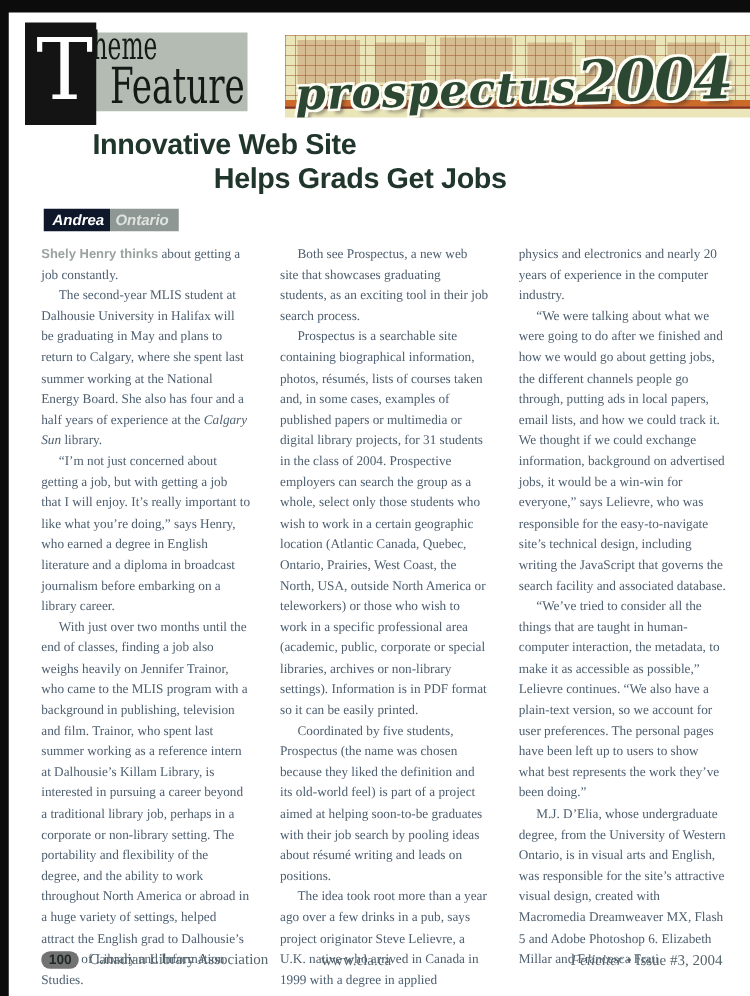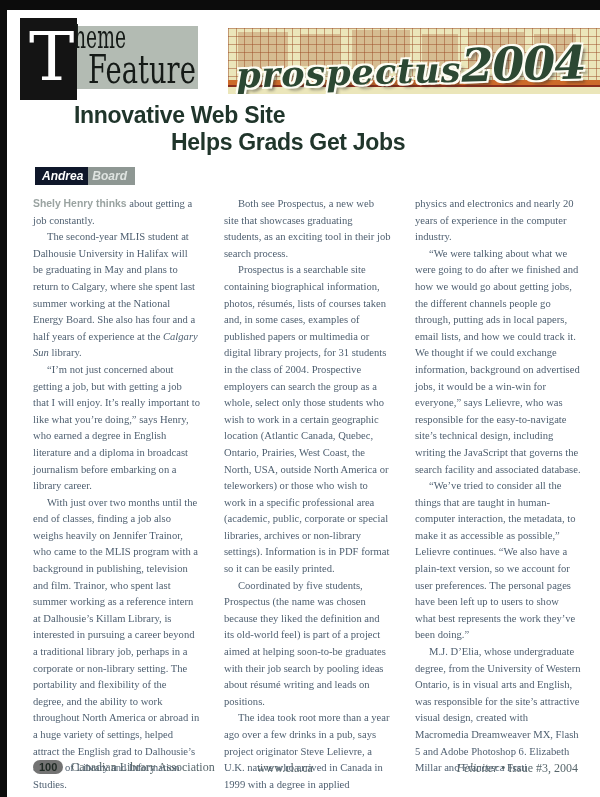--- a/index.html
+++ b/index.html
@@ -95,21 +95,21 @@
   <div class="banner-rule-orange"></div>
   <div class="banner-rule-red"></div>
   <div class="banner-script"><span>prospectus</span><span class="year">2004</span></div>
 </div>
 
 <div class="title">
   <div class="line1">Innovative Web Site</div>
   <div class="line2">Helps Grads Get Jobs</div>
 </div>
 
-<div class="byline"><span class="first">Andrea</span><span class="last">Board</span></div>
+<div class="byline"><span class="first">Andrea</span><span class="last">Ontario</span></div>
 
 <div class="article">
     <div class="col">
       <p class="para"><span class="seg-lead">Shely Henry thinks</span><span class="seg-normal"> about getting a job constantly.</span></p>
       <p class="para indent"><span class="seg-normal">The second-year MLIS student at Dalhousie University in Halifax will be graduating in May and plans to return to Calgary, where she spent last summer working at the National Energy Board. She also has four and a half years of experience at the </span><span class="seg-italic">Calgary Sun</span><span class="seg-normal"> library.</span></p>
       <p class="para indent"><span class="seg-normal">“I’m not just concerned about getting a job, but with getting a job that I will enjoy. It’s really important to like what you’re doing,” says Henry, who earned a degree in English literature and a diploma in broadcast journalism before embarking on a library career.</span></p>
       <p class="para indent"><span class="seg-normal">With just over two months until the end of classes, finding a job also weighs heavily on Jennifer Trainor, who came to the MLIS program with a background in publishing, television and film. Trainor, who spent last summer working as a reference intern at Dalhousie’s Killam Library, is interested in pursuing a career beyond a traditional library job, perhaps in a corporate or non-library setting. The portability and flexibility of the degree, and the ability to work throughout North America or abroad in a huge variety of settings, helped attract the English grad to Dalhousie’s School of Library and Information Studies.</span></p>
     </div>
     <div class="col">
       <p class="para indent"><span class="seg-normal">Both see Prospectus, a new web site that showcases graduating students, as an exciting tool in their job search process.</span></p>

